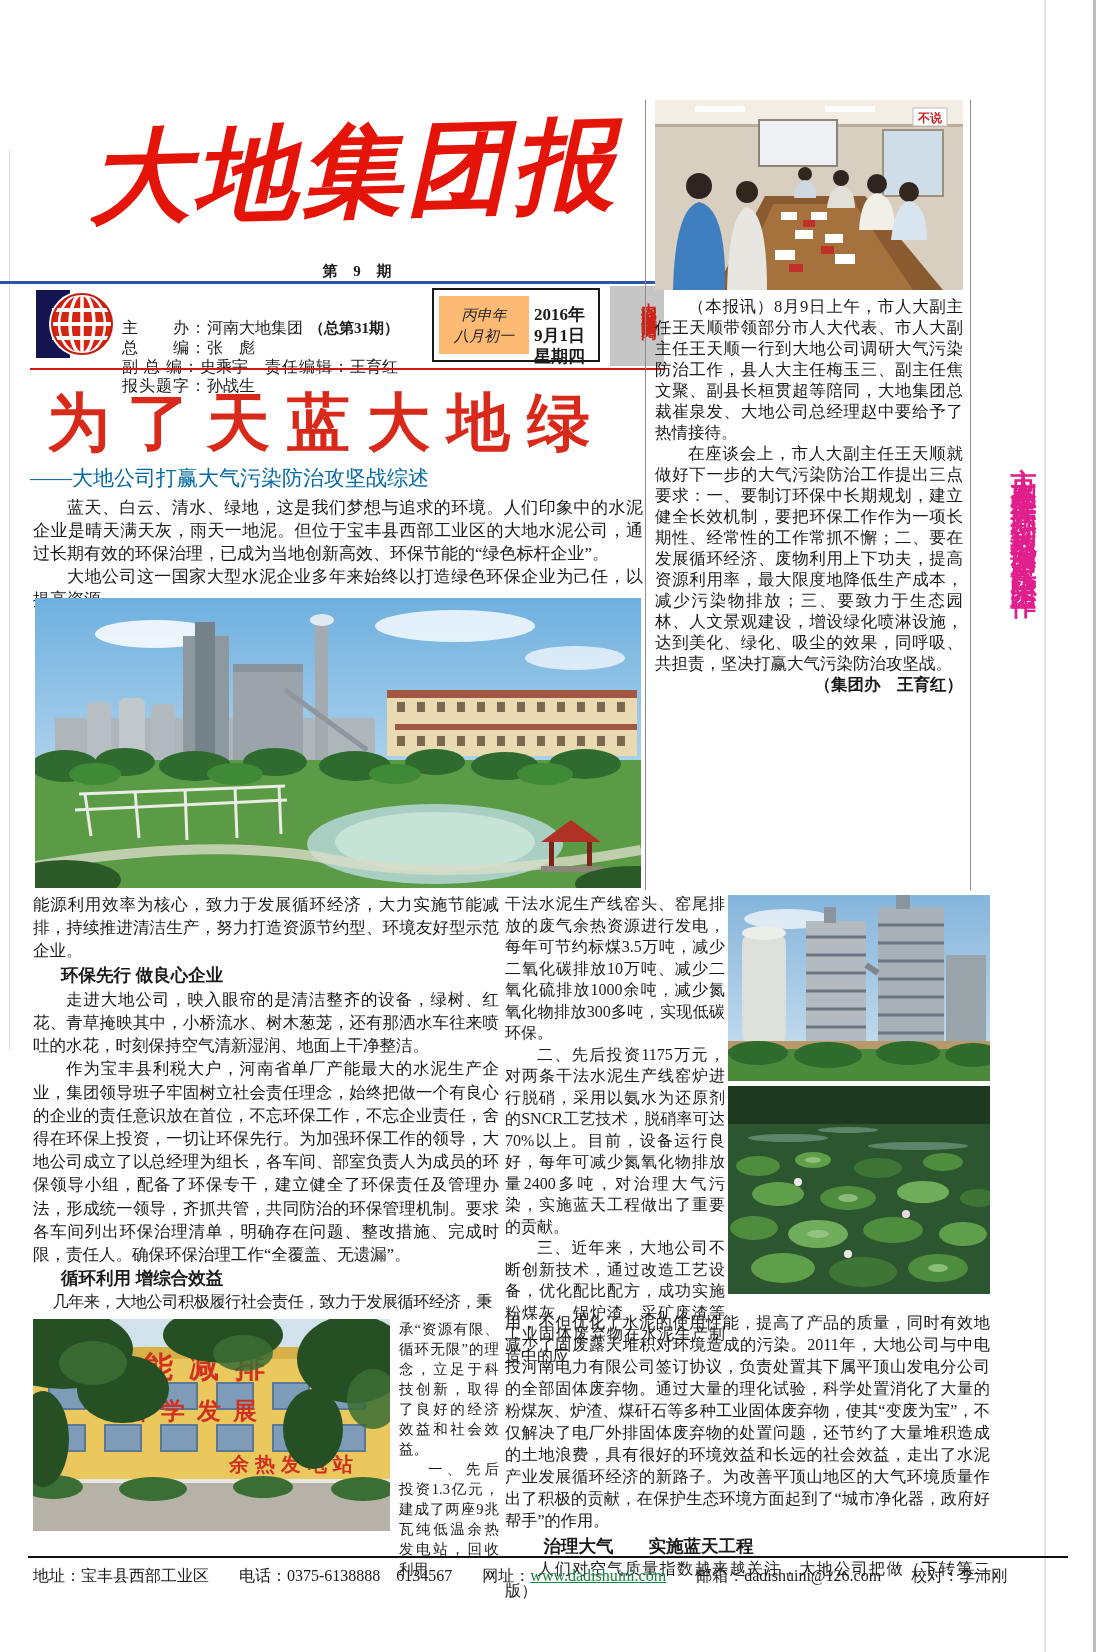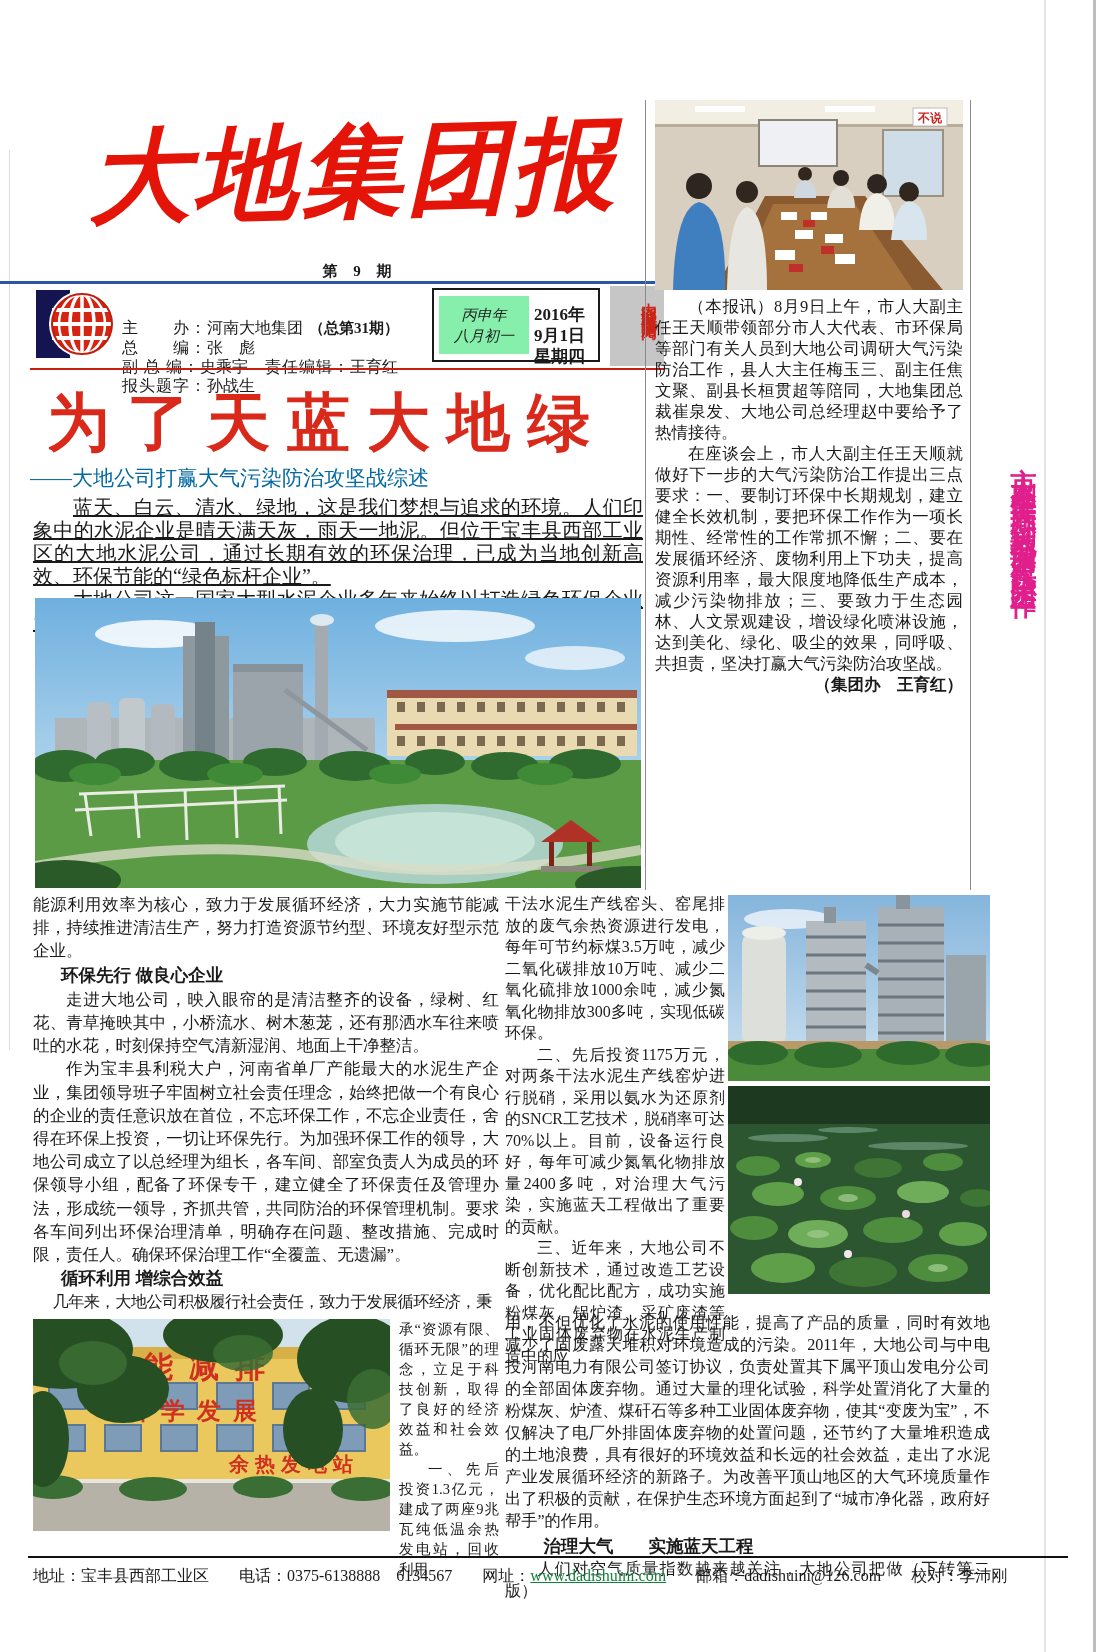--- a/index.html
+++ b/index.html
@@ -19,34 +19,34 @@
   .issue-no{left:240px;top:262px;width:240px;text-align:center;font-size:15px;font-weight:bold;
     letter-spacing:6px;background:#fff;z-index:3;}
   .blue-line{left:0;top:281px;width:662px;height:3px;background:#2b55a5;}
 
   .globe{left:36px;top:288px;width:80px;height:72px;}
   .info-lines{left:122px;top:286px;width:312px;font-size:16px;line-height:19px;white-space:nowrap;margin-top:32px;}
   .info-lines .lbl{letter-spacing:1px;}
   .issue-total{font-weight:bold;font-size:15px;margin-left:6px;}
   .datebox{left:432px;top:288px;width:168px;height:74px;border:2px solid #1a1a1a;
     display:flex;box-sizing:border-box;}
-  .lunar{margin:6px 5px;background:#86efac;width:90px;text-align:center;font-size:15px;
+  .lunar{margin:6px 5px;background:#fdba74;width:90px;text-align:center;font-size:15px;
     font-style:italic;line-height:21px;padding-top:9px;box-sizing:border-box;}
   .gregorian{font-size:17px;font-weight:bold;line-height:21px;padding-top:14px;}
   .stamp{left:610px;top:286px;width:54px;height:80px;background:#c6c6c6;
     writing-mode:vertical-rl;text-orientation:upright;font-size:16px;font-weight:bold;
     color:#cc2418;line-height:25px;letter-spacing:3px;padding:4px 2px;box-sizing:border-box;}
   .red-line{left:30px;top:368px;width:634px;height:2px;background:#cc1d15;}
 
   
   .headline{left:30px;top:380px;width:616px;font-size:63px;font-weight:bold;
     letter-spacing:17px;text-indent:17px;color:#d9291a;
     font-family:"Liberation Sans","DejaVu Sans",sans-serif;white-space:nowrap;}
   .subtitle{left:30px;top:464px;width:616px;font-size:21px;color:#0369a1;}
-  .lead-text{left:33px;top:496px;width:610px;font-size:20px;line-height:23px;text-align:justify;text-decoration:underline;}
+  .lead-text{left:33px;top:496px;width:610px;font-size:17px;line-height:23px;text-align:justify;}
   .lead-text p{text-indent:2em;}
   .main-photo{left:35px;top:598px;width:606px;height:290px;}
 
   
   .col-sep1{left:645px;top:100px;width:1px;height:790px;background:#8a8a8a;}
   .meeting-photo{left:655px;top:100px;width:308px;height:190px;}
   .right-article{left:655px;top:296px;width:308px;font-size:16.5px;line-height:21px;text-align:justify;}
   .right-article p{text-indent:2em;}
   .byline{text-align:right;font-weight:bold;text-indent:0;}
   .col-sep2{left:970px;top:100px;width:1px;height:790px;background:#8a8a8a;}
@@ -281,21 +281,21 @@
       <circle cx="254" cy="92" r="10" fill="#31271f"></circle>
       <path d="M236,140 Q240,104 254,101 Q272,104 272,140 Z" fill="#d8e4ee"></path>
       <circle cx="186" cy="78" r="8" fill="#2e2520"></circle>
       <path d="M172,108 Q174,88 186,86 Q200,88 200,108 Z" fill="#e2dfd6"></path>
       <circle cx="150" cy="74" r="7" fill="#31271f"></circle>
       <path d="M139,98 Q140,82 150,80 Q162,82 161,98 Z" fill="#cfd8e0"></path>
     </svg>
   </div>
 
   <div class="abs right-article">
-    <p>（本报讯）8月9日上午，市人大副主任王天顺带领部分市人大代表、市环保局等部门有关人员到大地公司调研大气污染防治工作，县人大主任梅玉三、副主任焦文聚、副县长桓贯超等陪同，大地集团总裁崔泉发、大地公司总经理赵中要给予了热情接待。</p>
+    <p>（本报讯）8月9日上午，市人大副主任王天顺带领部分市人大代表、市人大副主任王天顺一行到大地公司调研大气污染防治工作，县人大主任梅玉三、副主任焦文聚、副县长桓贯超等陪同，大地集团总裁崔泉发、大地公司总经理赵中要给予了热情接待。</p>
     <p>在座谈会上，市人大副主任王天顺就做好下一步的大气污染防治工作提出三点要求：一、要制订环保中长期规划，建立健全长效机制，要把环保工作作为一项长期性、经常性的工作常抓不懈；二、要在发展循环经济、废物利用上下功夫，提高资源利用率，最大限度地降低生产成本，减少污染物排放；三、要致力于生态园林、人文景观建设，增设绿化喷淋设施，达到美化、绿化、吸尘的效果，同呼吸、共担责，坚决打赢大气污染防治攻坚战。</p>
     <p class="byline">（集团办　王育红）</p>
   </div>
 
   <div class="abs col-sep2"></div>
   <div class="abs vertical-headline">市人大副主任王天顺一行到大地公司调研大气污染防治工作</div>
 
   <div class="abs left-col">
     <p class="noind">能源利用效率为核心，致力于发展循环经济，大力实施节能减排，持续推进清洁生产，努力打造资源节约型、环境友好型示范企业。</p>
     <div class="subhead">环保先行  做良心企业</div>

